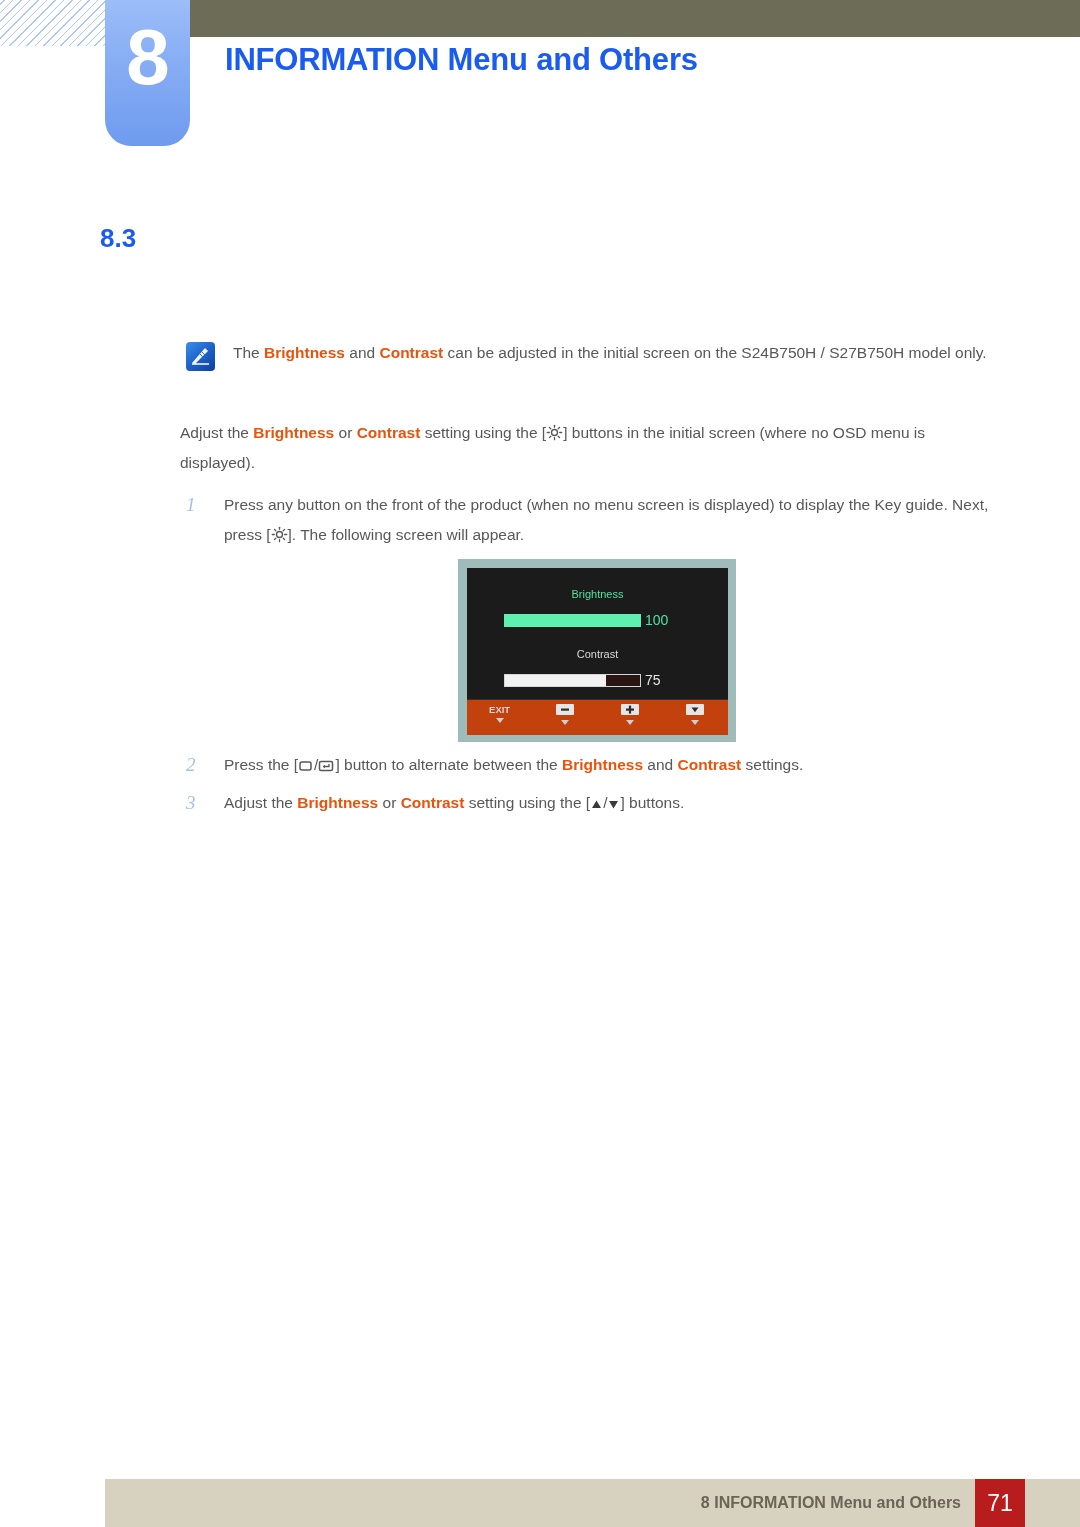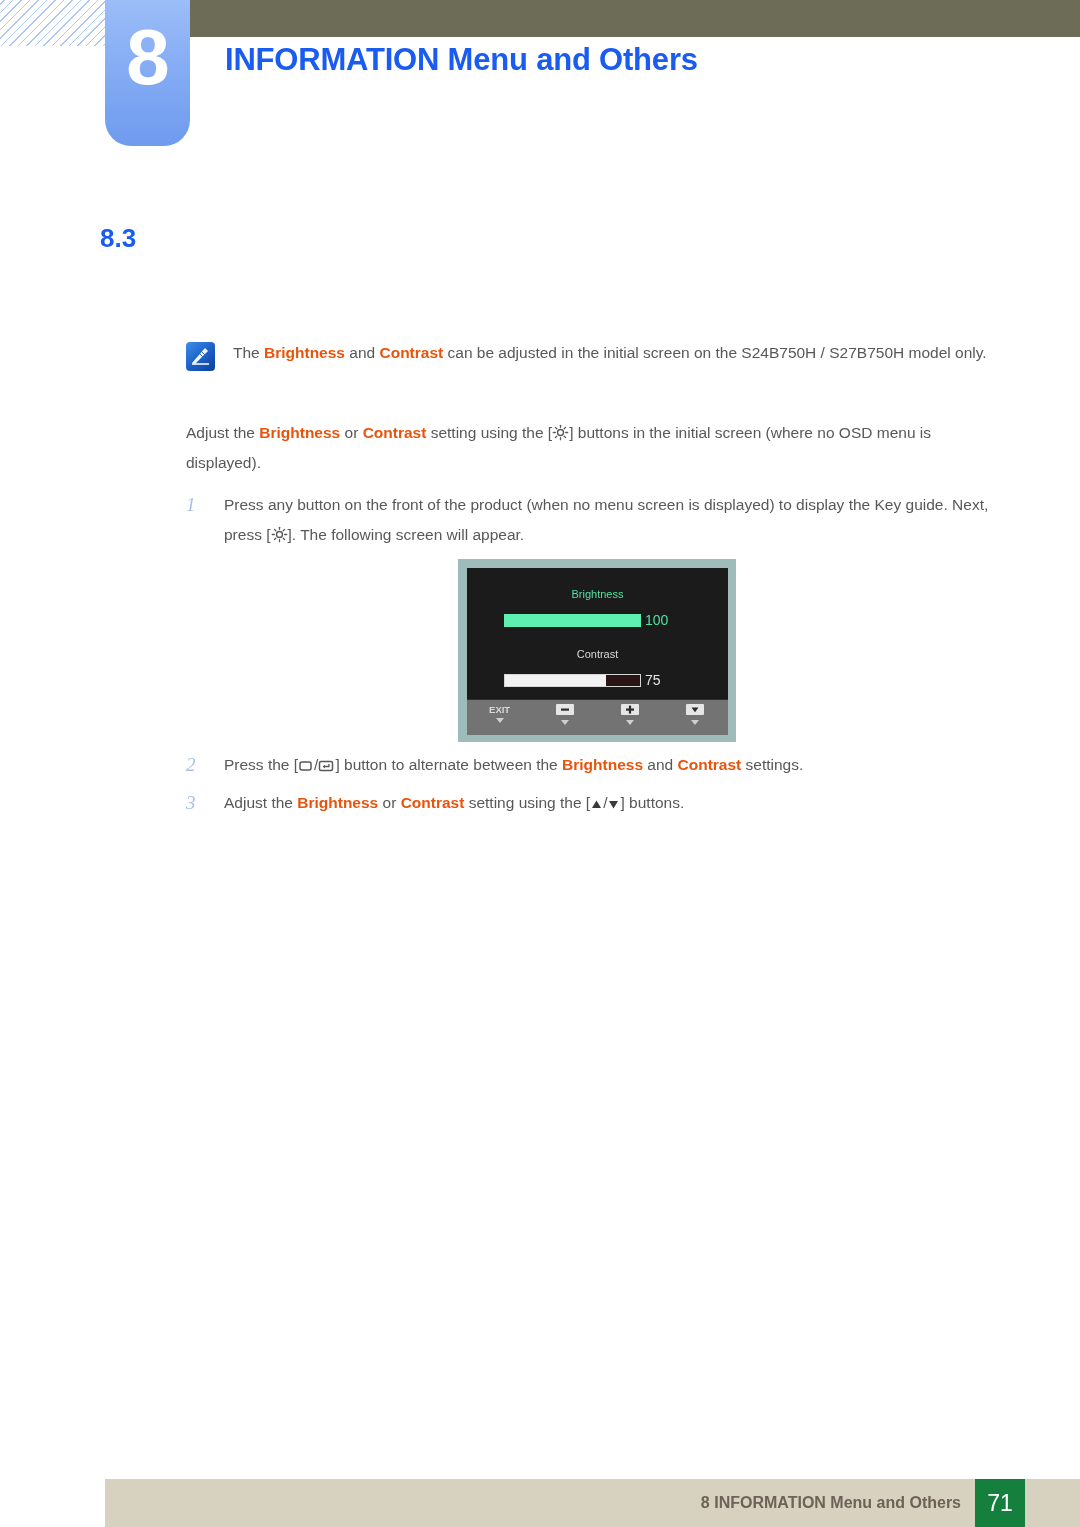--- a/index.html
+++ b/index.html
@@ -109,21 +109,21 @@
 
   .body-text {
     font-size: 15.5px;
     color: #58585a;
     line-height: 30px;
   }
   .kw { color: #e8540c; font-weight: bold; }
 
   .para {
     position: absolute;
-    left: 186px;
+    left: 180px;
     width: 820px;
   }
   .para-adjust { top: 418px; }
 
   
   .step {
     position: absolute;
     left: 186px;
     width: 825px;
     display: flex;
@@ -207,21 +207,21 @@
 
   .bar-value {
     margin-left: 4px;
     font-size: 14px;
   }
   .bar-value.green { color: #52e0a0; }
   .bar-value.white { color: #e6e6e6; }
 
   .osd-footer {
     height: 36px;
-    background: #737373;
+    background: #c2410c;
     border-top: 1px solid #2b3232;
     position: relative;
   }
   .osd-btns {
     position: absolute;
     left: 0; top: 4px;
     width: 100%;
     display: flex;
   }
   .osd-btn {
@@ -260,21 +260,21 @@
     text-align: center;
   }
   .footer-text {
     font-size: 16px;
     font-weight: bold;
     color: #6d6257;
     margin-right: 14px;
   }
   .page-box {
     width: 50px; height: 48px;
-    background: #15803d;
+    background: #b91c1c;
     color: #ffffff;
     font-size: 23px;
     display: flex;
     align-items: center;
     justify-content: center;
     margin-right: 55px;
   }
 </style>
 </head>
 <body>

